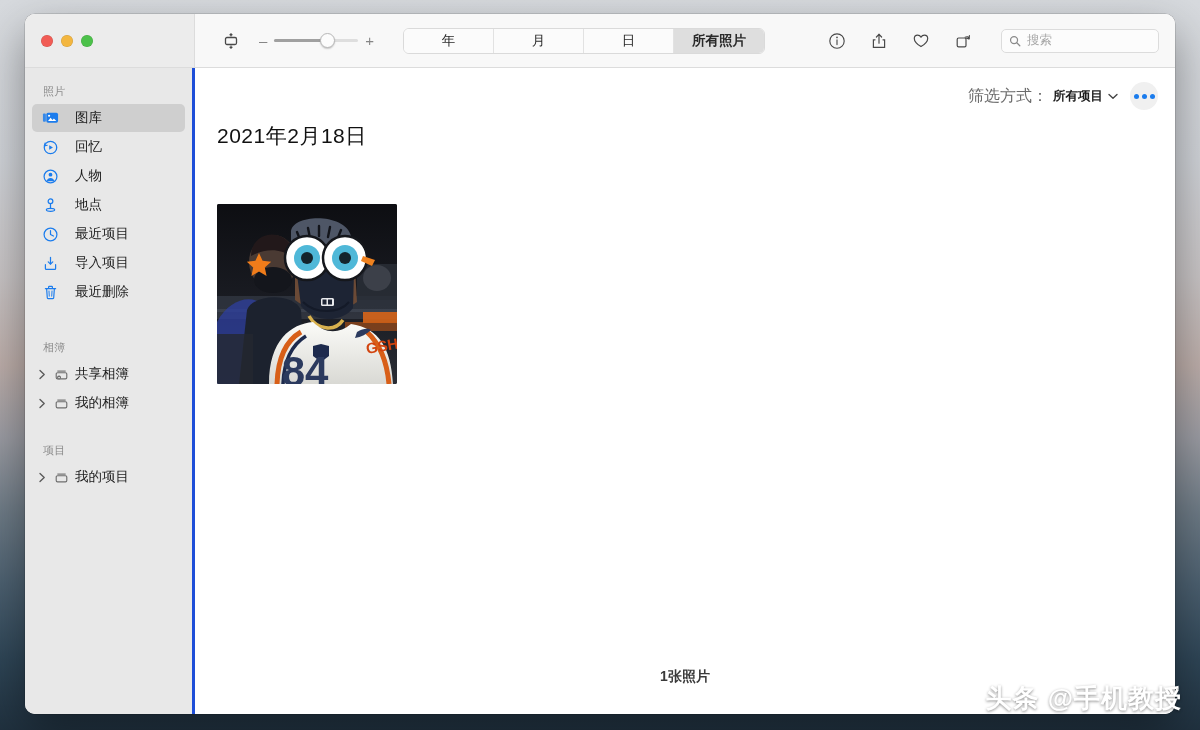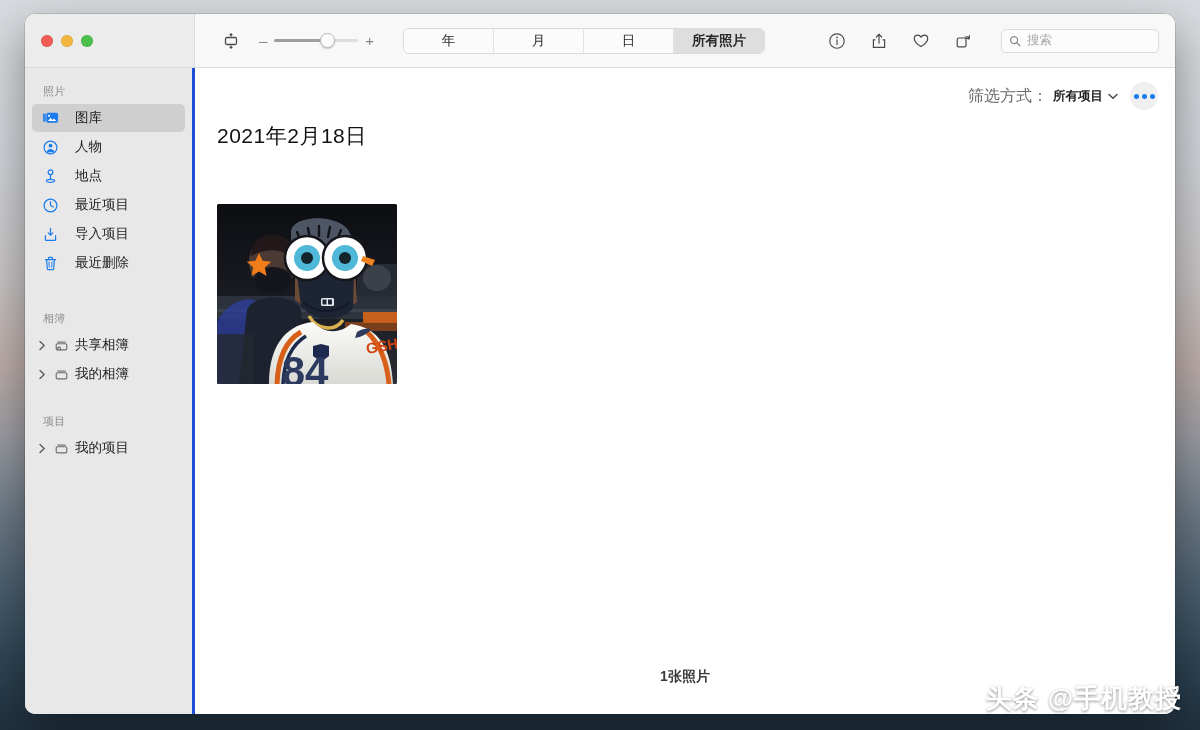--- a/index.html
+++ b/index.html
@@ -373,20 +373,30 @@
             <svg width="17" height="17" viewBox="0 0 18 18" fill="#1b7ced">
               <rect x="1" y="3.8" width="3.1" height="8.6" rx="1" opacity=".85"></rect>
               <rect x="4.6" y="3" width="12.4" height="10.4" rx="1.8"></rect>
               <path d="M6.4 11.6 L9.1 8.1 L11.1 10.5 L12.6 8.9 L15.2 11.6 Z" fill="#ffffff"></path>
               <circle cx="7.5" cy="6.1" r="1.15" fill="#ffffff"></circle>
             </svg>
           </span>
           <span>图库</span>
         </div>
 
+        <div class="side-item">
+          <span class="ico">
+            <svg width="17" height="17" viewBox="0 0 18 18" fill="none" stroke="#1b7ced" stroke-width="1.35">
+              <circle cx="9" cy="9" r="6.6"></circle>
+              <path d="M7.6 6.6 L11.6 9 L7.6 11.4 Z" fill="#1b7ced" stroke="none"></path>
+              <path d="M3.3 4.2 L2.4 7.3 L5.5 6.6" stroke-linejoin="round" stroke-linecap="round" stroke-width="1.2"></path>
+            </svg>
+          </span>
+          <span>回忆</span>
+        </div>
 
         <div class="side-item">
           <span class="ico">
             <svg width="17" height="17" viewBox="0 0 18 18" fill="none" stroke="#1b7ced" stroke-width="1.3">
               <circle cx="9" cy="9" r="6.8"></circle>
               <circle cx="9" cy="7.1" r="2" fill="#1b7ced" stroke="none"></circle>
               <path d="M4.9 14 C5.5 11.6 7.1 10.5 9 10.5 C10.9 10.5 12.5 11.6 13.1 14" fill="#1b7ced" stroke="none"></path>
             </svg>
           </span>
           <span>人物</span>

